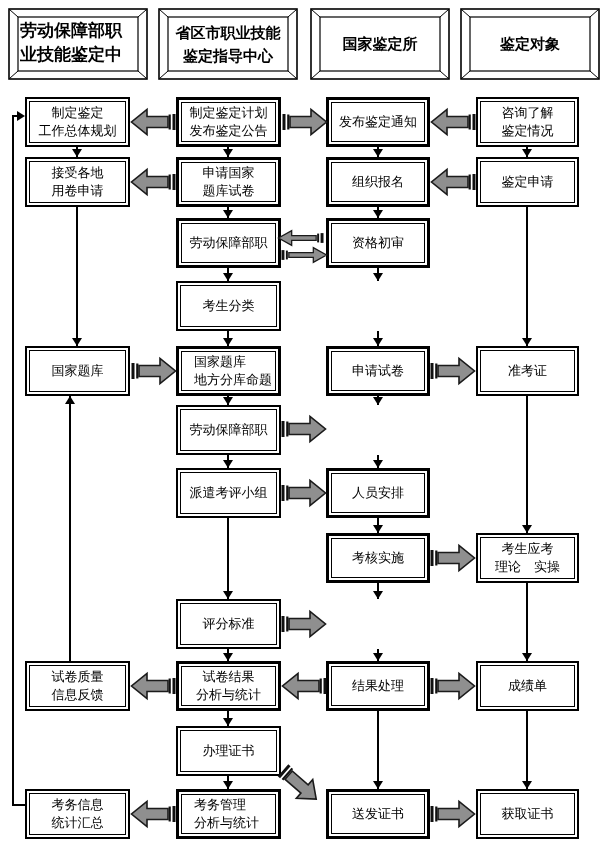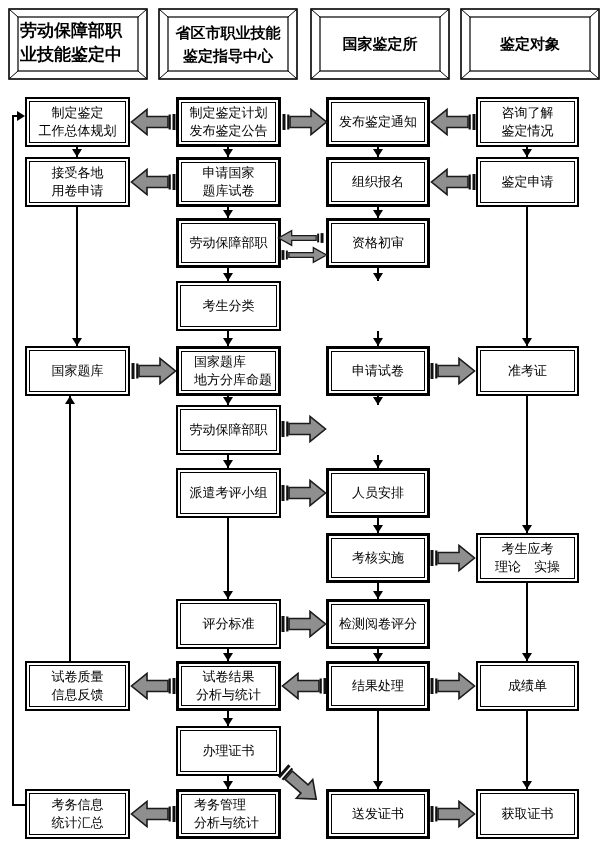--- a/index.html
+++ b/index.html
@@ -214,25 +214,20 @@
         <span>考生应考</span>
         <span>理论　实操</span>
       </div>
     </div>
 
   <div class="node" style="left:176px;top:599px;width:105px;height:50px">
       <div class="inner">
         <span>评分标准</span>
       </div>
     </div>
-  <div class="node heavy" style="left:326px;top:599px;width:104px;height:50px">
-      <div class="inner">
-        <span>检测阅卷评分</span>
-      </div>
-    </div>
 
   <div class="node" style="left:25px;top:661px;width:105px;height:50px">
       <div class="inner">
         <span>试卷质量</span>
         <span>信息反馈</span>
       </div>
     </div>
   <div class="node heavy" style="left:176px;top:661px;width:105px;height:50px">
       <div class="inner">
         <span>试卷结果</span>

